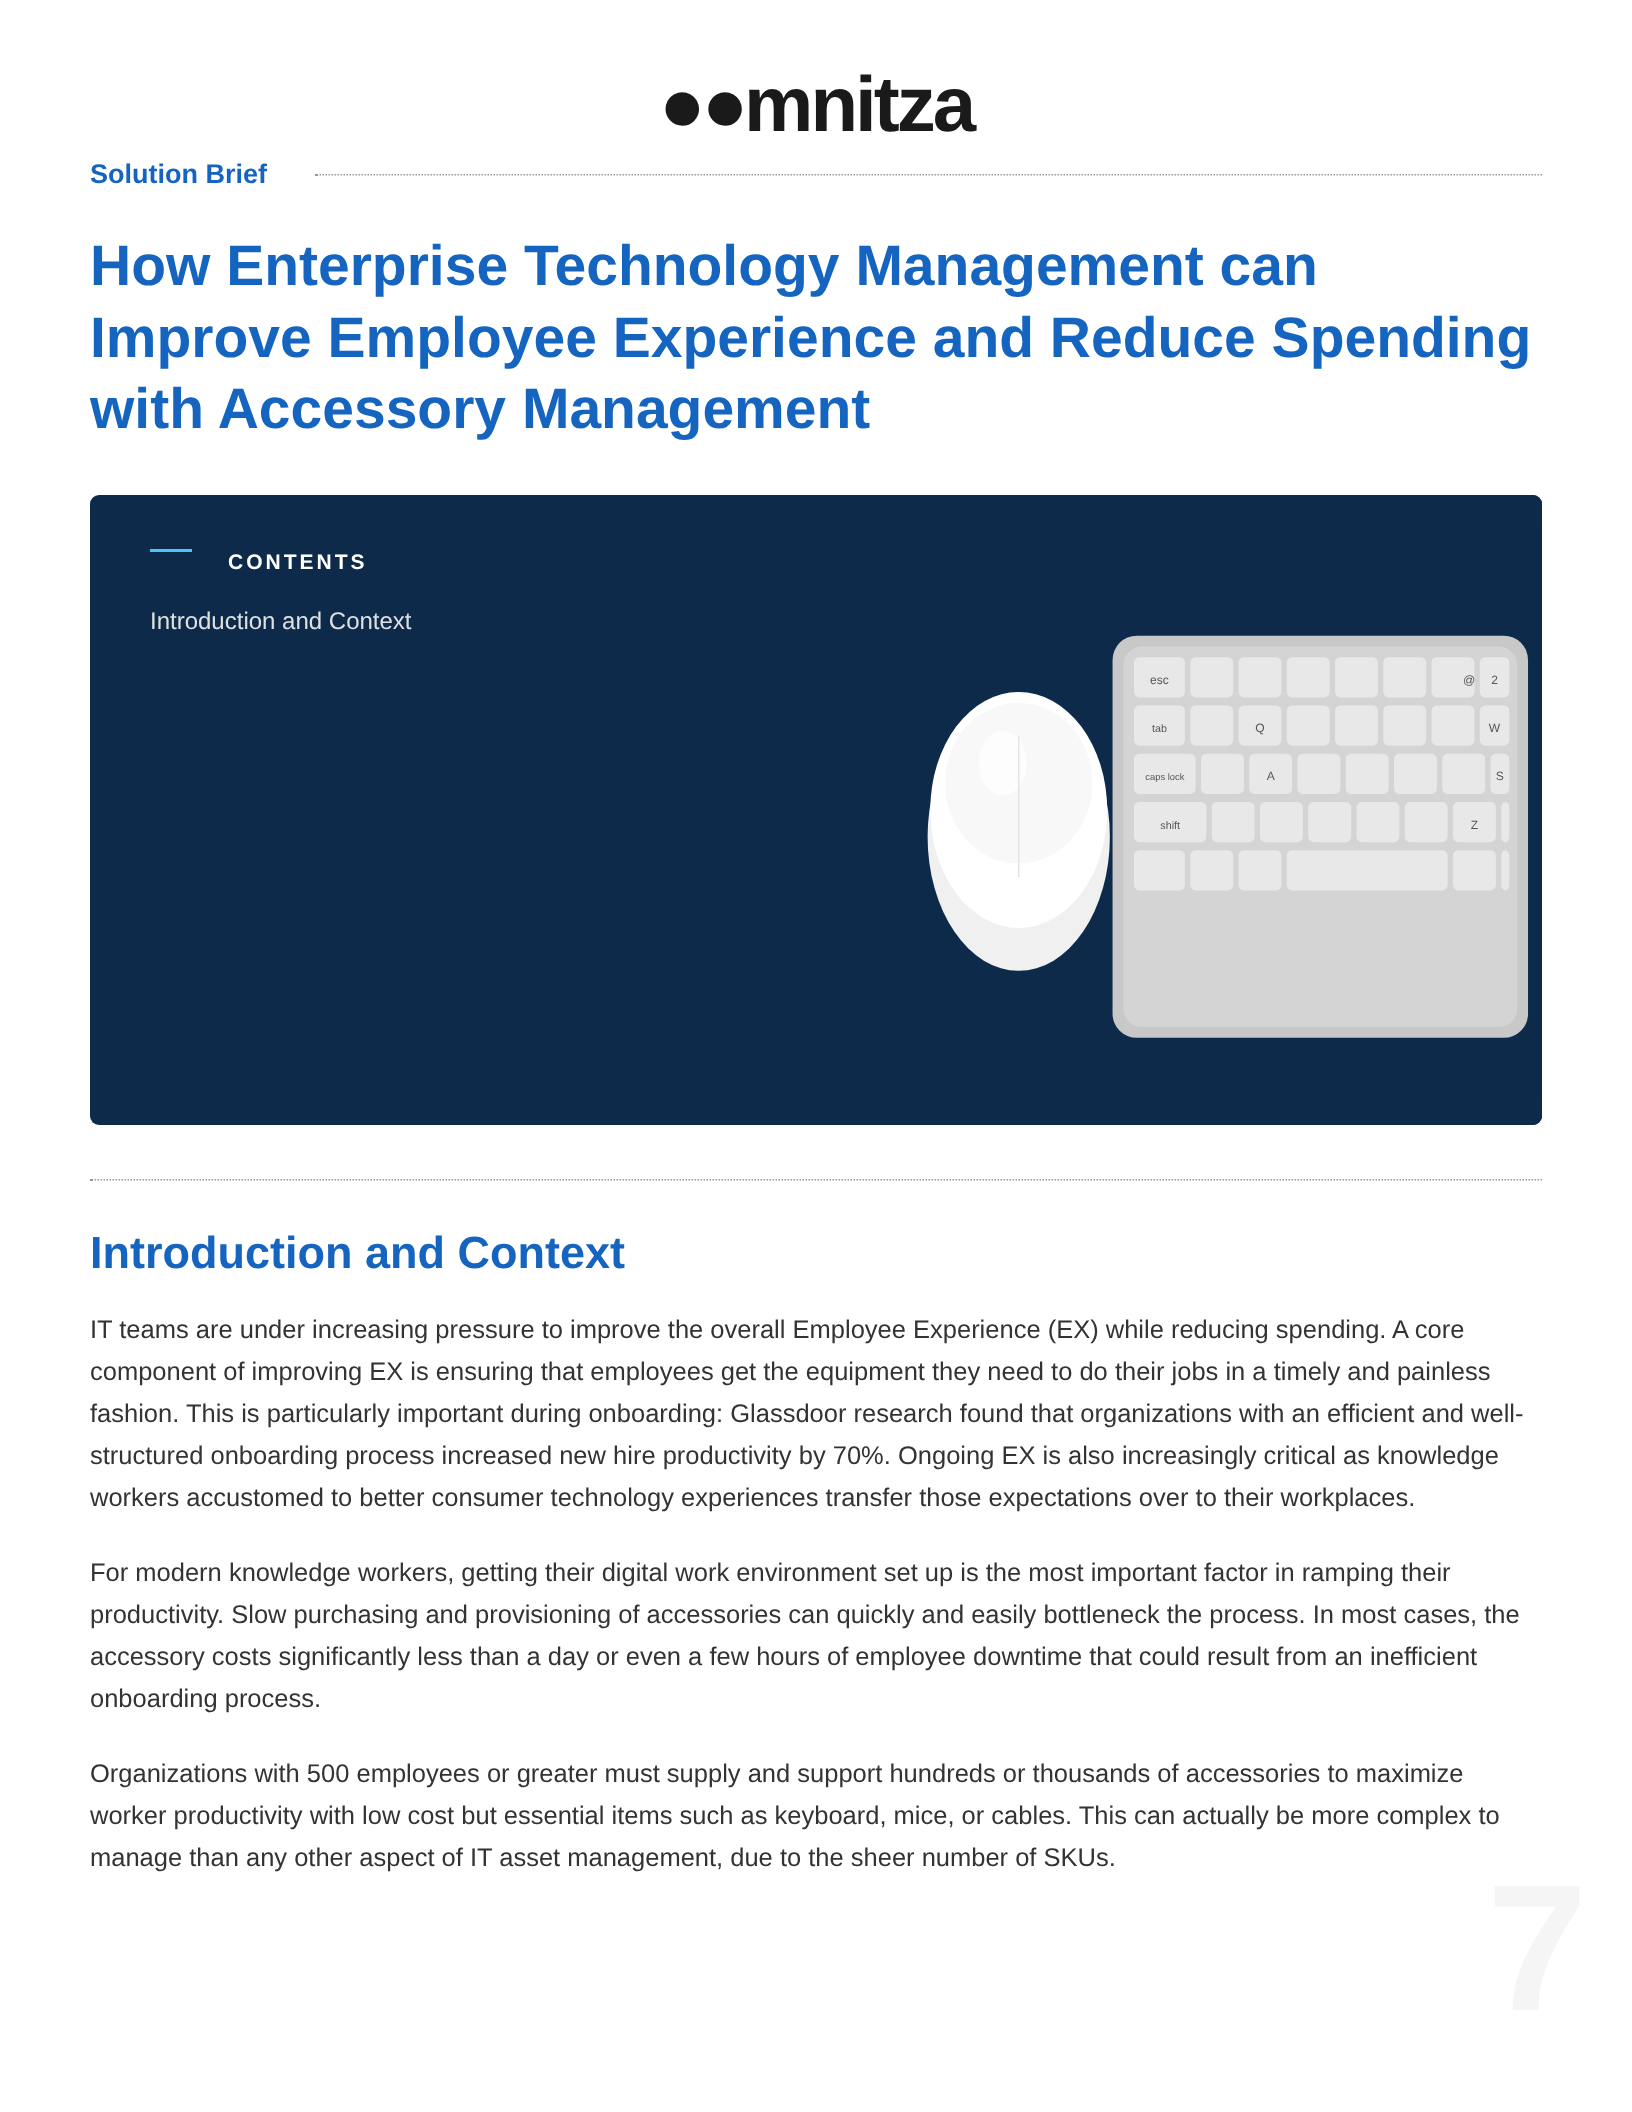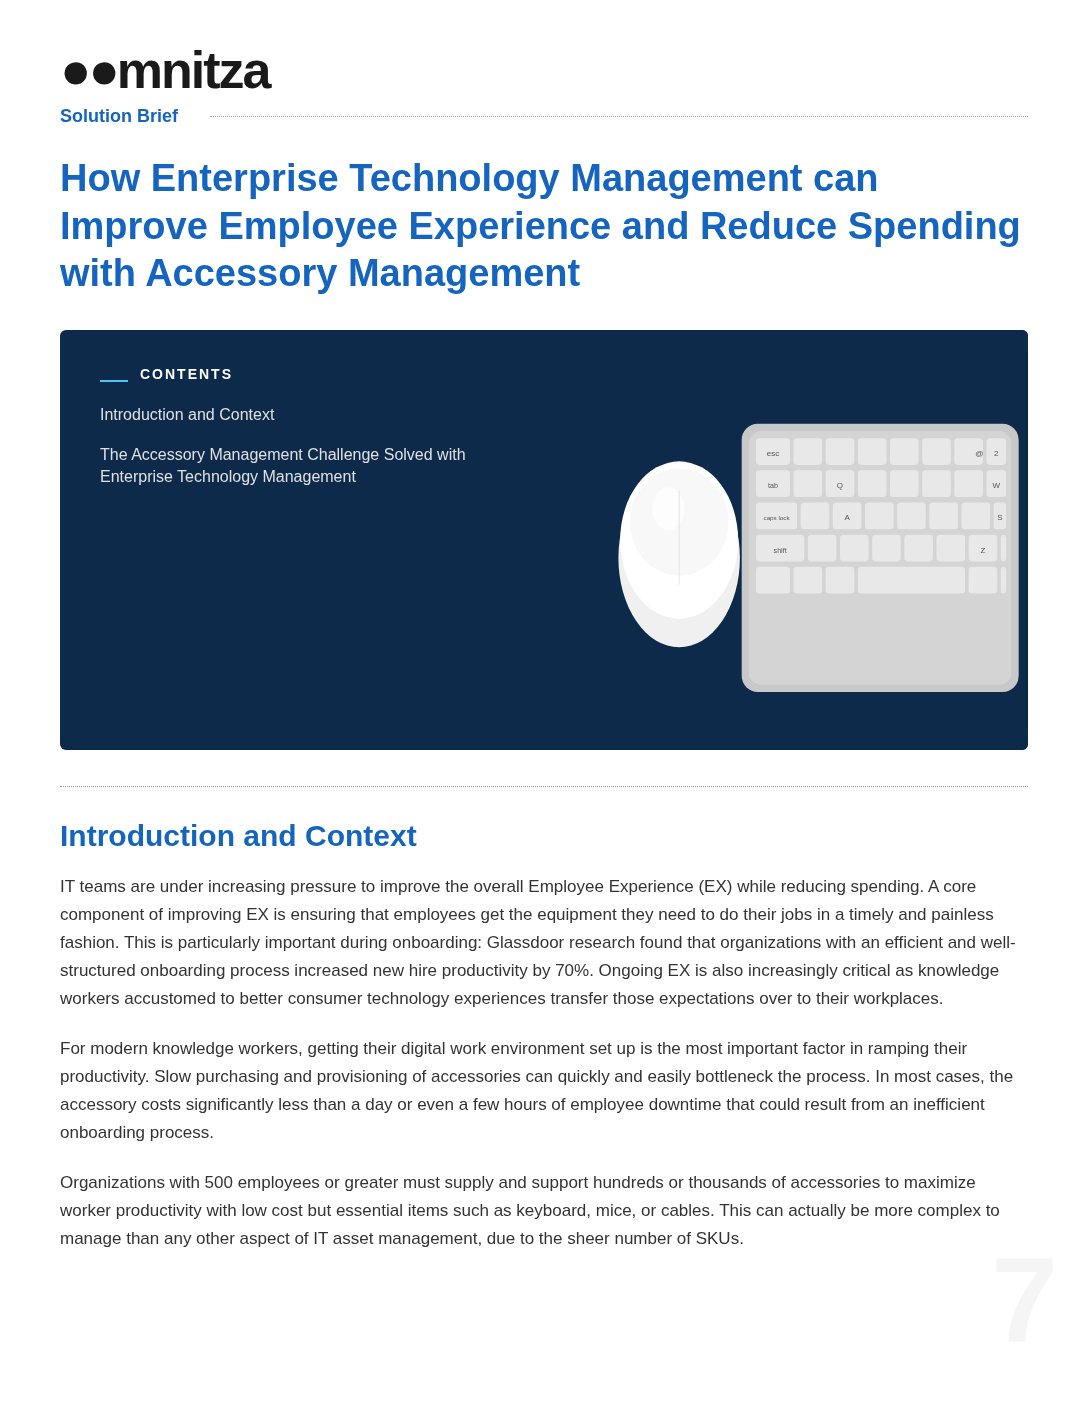--- a/index.html
+++ b/index.html
@@ -17,20 +17,21 @@
       color: #1a1a1a;
     }
 
     .logo {
       font-size: 52px;
       font-weight: 900;
       color: #1a1a1a;
       letter-spacing: -2px;
       margin-bottom: 6px;
       font-family: 'Arial Black', sans-serif;
+      text-align: center;
     }
 
     .solution-brief-row {
       display: flex;
       align-items: center;
       gap: 16px;
       margin-bottom: 28px;
     }
 
     .solution-brief-label {
@@ -65,22 +66,22 @@
     }
 
     .contents-panel {
       flex: 0 0 52%;
       padding: 36px 40px;
       color: #ffffff;
     }
 
     .contents-header {
       display: flex;
-      align-items: flex-end;
-      gap: 12px;
+      align-items: flex-start;
+      gap: 24px;
       margin-bottom: 22px;
     }
 
     .contents-dash {
       width: 28px;
       height: 2px;
       background: #4fc3f7;
     }
 
     .contents-title {
@@ -166,21 +167,20 @@
 <h1 class="main-title">How Enterprise Technology Management can Improve Employee Experience and Reduce Spending with Accessory Management</h1>
 
 <div class="contents-box">
   <div class="contents-panel">
     <div class="contents-header">
       <div class="contents-dash"></div>
       <span class="contents-title">CONTENTS</span>
     </div>
     <ul class="contents-list">
       <li>Introduction and Context</li>
-      <li>The Accessory Management Challenge Solved with Enterprise Technology Management</li>
     </ul>
   </div>
 
   <div class="image-panel">
     <svg class="keyboard-svg" viewBox="0 0 520 420" xmlns="http://www.w3.org/2000/svg">
 
       <rect width="520" height="420" fill="#0d2a4a"></rect>
 
       <rect x="200" y="80" width="310" height="300" rx="18" fill="#c8c8c8"></rect>
       <rect x="208" y="88" width="294" height="284" rx="14" fill="#d4d4d4"></rect>

